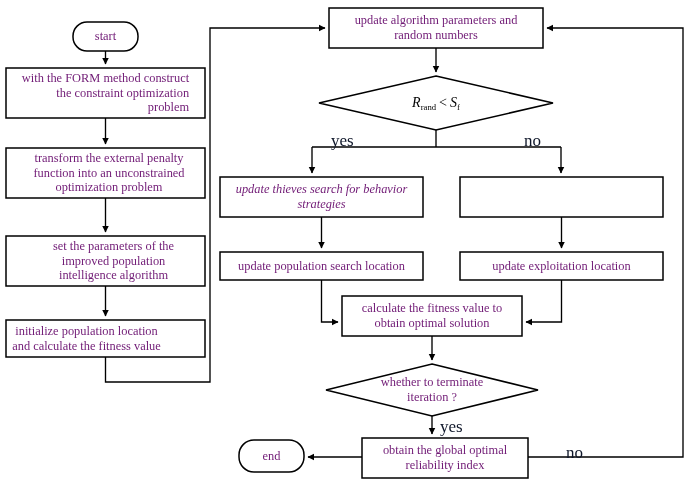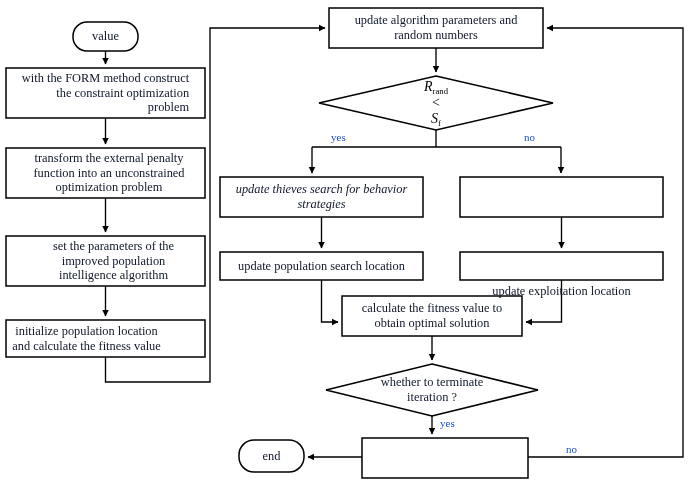--- a/index.html
+++ b/index.html
@@ -21,31 +21,31 @@
     top: 0;
     width: 700px;
     height: 487px;
   }
   .node-label {
     position: absolute;
     display: flex;
     align-items: center;
     justify-content: center;
     text-align: center;
-    color: #0f172a;
+    color: #701a75;
     font-size: 12.4px;
     line-height: 1.18;
     pointer-events: none;
     white-space: pre-line;
     border-radius: 6px;
   }
   .edge-label {
     position: absolute;
-    color: #1d4ed8;
-    font-size: 11px;
+    color: #0f172a;
+    font-size: 17px;
     line-height: 1;
     pointer-events: none;
     white-space: nowrap;
   }
   .math-label {
     position: absolute;
     display: flex;
     align-items: center;
     justify-content: center;
     color: #000000;
@@ -125,60 +125,62 @@
 
       <path d="M 432 416 L 432 434" marker-end="url(#arrow)"></path>
 
       <path d="M 362 457 L 308 457" marker-end="url(#arrow)"></path>
 
       <path d="M 528 457 L 683 457 L 683 28 L 547 28" marker-end="url(#arrow)"></path>
 
     </g>
   </svg>
 
-  <div class="node-label" style="left:73px; top:22px; width:65px; height:29px;">value</div>
+  <div class="node-label" style="left:73px; top:22px; width:65px; height:29px;">start</div>
 
   <div class="node-label" style="left:6px; top:68px; width:199px; height:50px;text-align:right;">with the FORM method construct
 the constraint optimization
 problem</div>
 
   <div class="node-label" style="left:6px; top:148px; width:206px; height:50px;">transform the external penalty
 function into an unconstrained
 optimization problem</div>
 
   <div class="node-label" style="left:14px; top:236px; width:199px; height:50px;">set the parameters of the
 improved population
 intelligence algorithm</div>
 
   <div class="node-label" style="left:6px; top:320px; width:161px; height:37px;">initialize population location
 and calculate the fitness value</div>
 
   <div class="node-label" style="left:329px; top:8px; width:214px; height:40px;">update algorithm parameters and
 random numbers</div>
 
-  <div class="math-label" style="left:376px; top:90px; width:120px; height:26px;flex-direction:column;">
+  <div class="math-label" style="left:376px; top:90px; width:120px; height:26px;">
     <span><i>R</i><sub>rand</sub></span>
     <span class="math-op">&lt;</span>
     <span><i>S</i><sub>f</sub></span>
   </div>
 
   <div class="node-label" style="left:220px; top:177px; width:203px; height:40px;font-style:italic;">update thieves search for  behavior
 strategies</div>
 
   <div class="node-label" style="left:220px; top:252px; width:203px; height:28px;font-family:Liberation Serif, serif;">update  population search location</div>
 
 
-  <div class="node-label" style="left:460px; top:252px; width:203px; height:28px;margin-top:25px;">update exploitation location</div>
+  <div class="node-label" style="left:460px; top:252px; width:203px; height:28px;">update exploitation location</div>
 
   <div class="node-label" style="left:342px; top:296px; width:180px; height:40px;">calculate the fitness value to
 obtain optimal solution</div>
 
   <div class="node-label" style="left:352px; top:374px; width:160px; height:32px;">whether to terminate
 iteration ?</div>
 
+  <div class="node-label" style="left:362px; top:438px; width:166px; height:40px;">obtain the global optimal
+reliability index</div>
 
   <div class="node-label" style="left:239px; top:440px; width:65px; height:32px;">end</div>
 
   <div class="edge-label" style="left:331px; top:132px;">yes</div>
 
   <div class="edge-label" style="left:524px; top:132px;">no</div>
 
   <div class="edge-label" style="left:440px; top:418px;">yes</div>
 
   <div class="edge-label" style="left:566px; top:444px;">no</div>

